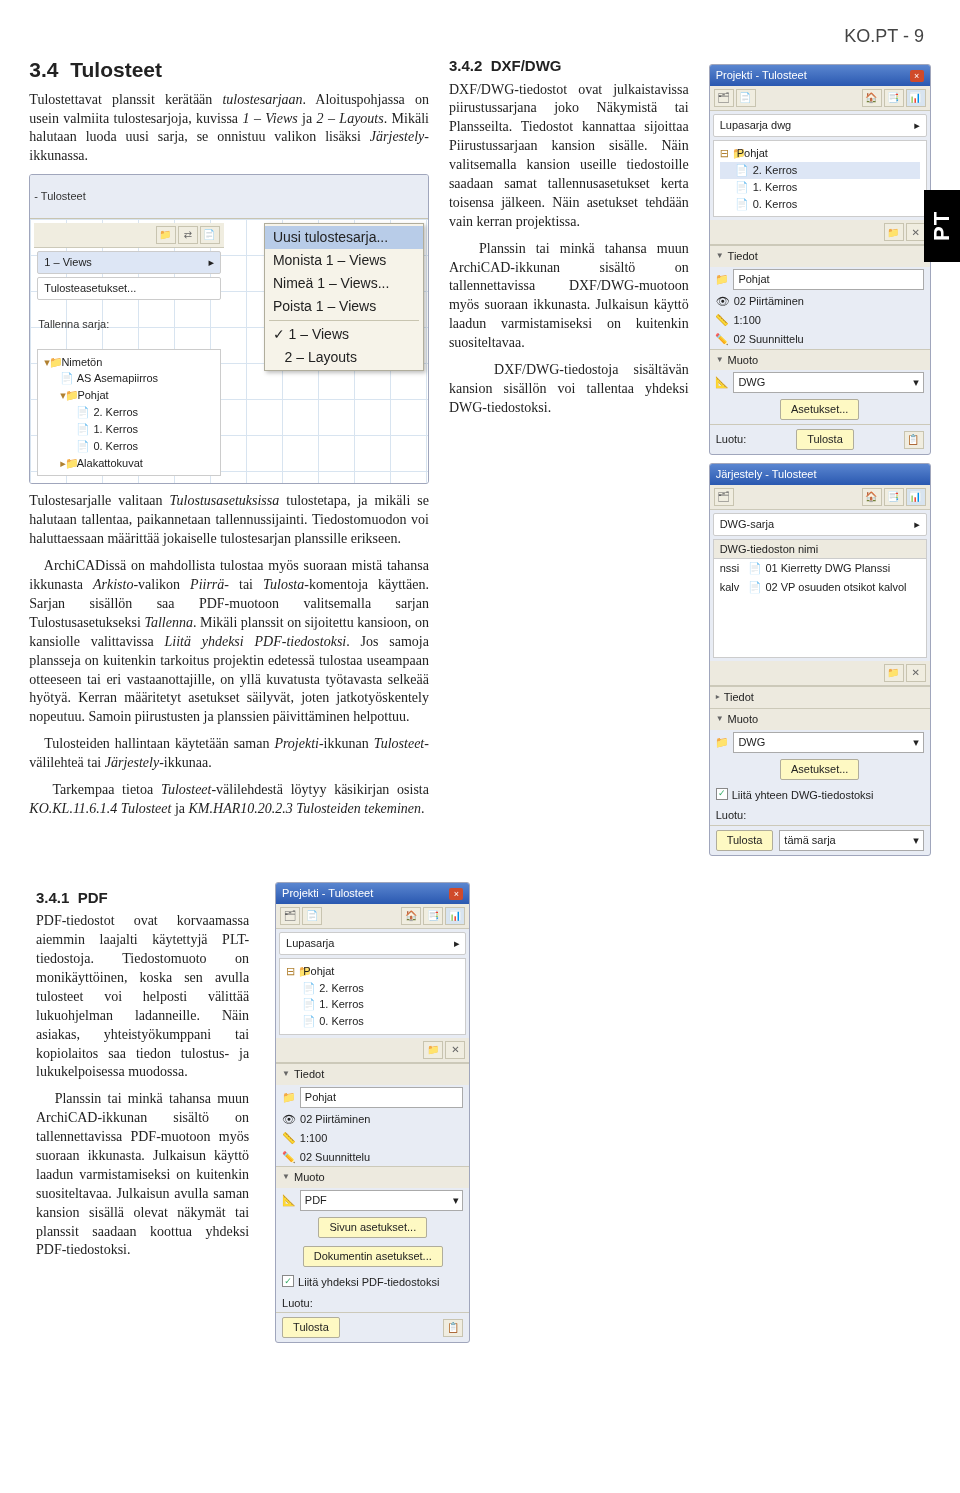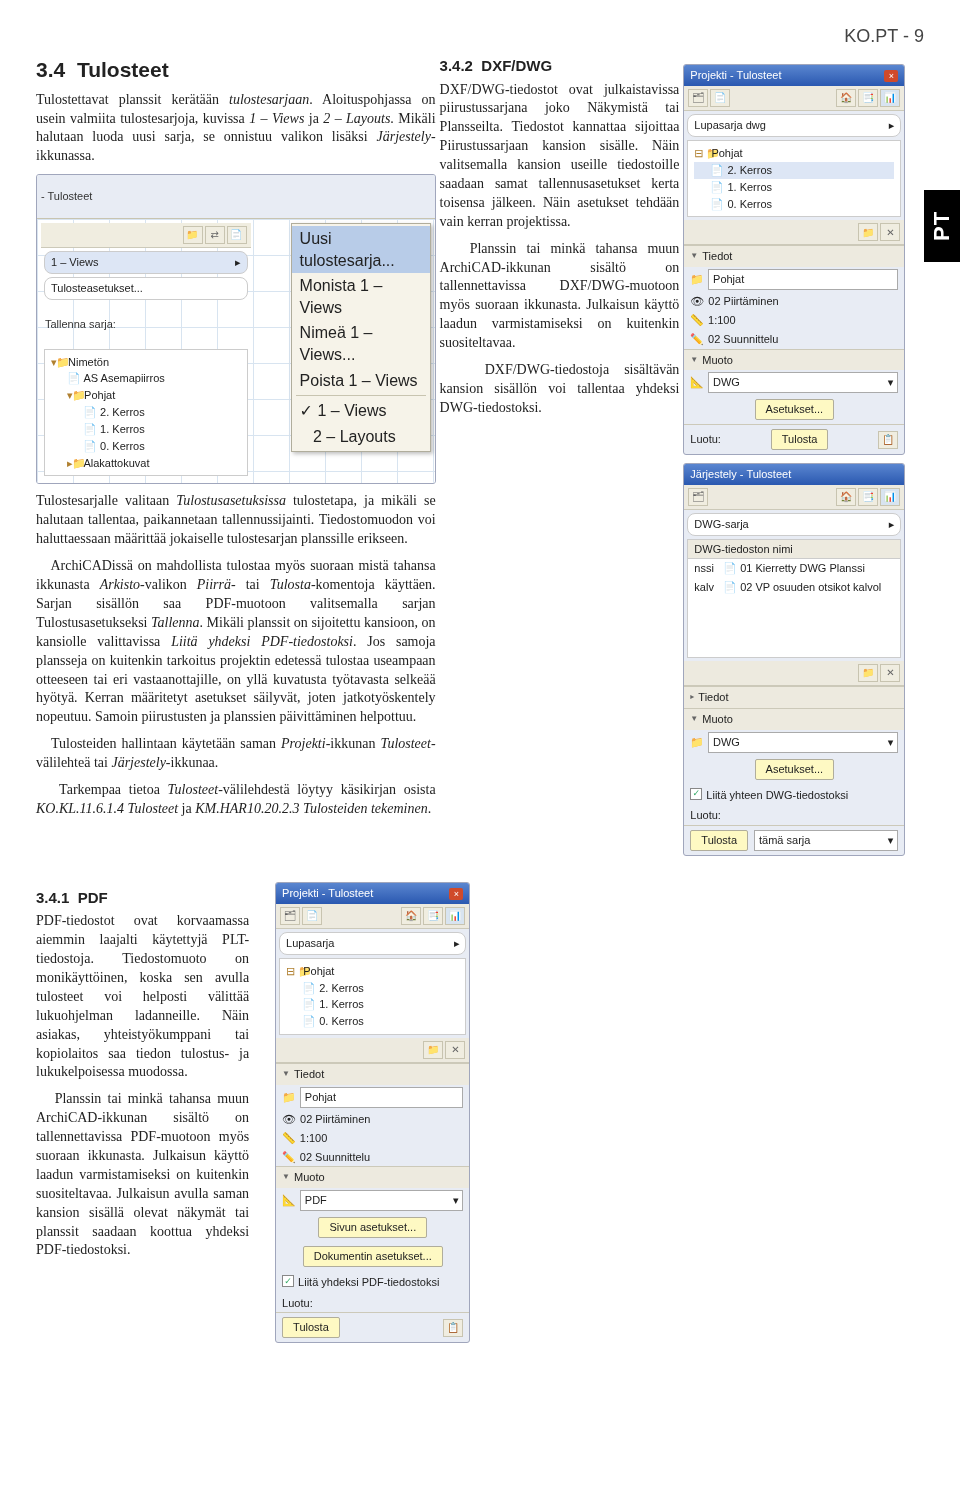--- a/index.html
+++ b/index.html
@@ -19,22 +19,23 @@
   }
   .page-header {
     text-align: right;
     font-size: 18px;
     font-family: Arial, sans-serif;
     color: #444;
     margin-bottom: 8px;
   }
   .cols {
     display: flex;
-    gap: 4px;
+    gap: 20px;
     margin-bottom: 0;
+    justify-content: center;
   }
   .col-left {
     flex: 0 0 45%;
   }
   .col-mid {
     flex: 0 0 27%;
   }
   .col-right {
     flex: 0 0 25%;
   }
@@ -124,21 +125,21 @@
     color: #666;
   }
   .mock-row {
     background: #fff;
     border: 1px solid #ccc;
     margin: 3px;
     padding: 3px 6px;
     display: flex;
     justify-content: space-between;
     align-items: center;
-    border-radius: 8px;
+    border-radius: 2px;
   }
   .mock-label {
     color: #333;
     padding: 14px 4px;
     font-size: 11px;
   }
   .tree {
     background: #fff;
     border: 1px solid #ccc;
     margin: 3px;
@@ -155,25 +156,25 @@
     text-align: center;
     color: #b08030;
   }
   .indent1 { padding-left: 16px; }
   .indent2 { padding-left: 32px; }
   .sel { background: #dde6f5; }
   .context-menu {
     position: relative;
     background: #f6f3e9;
     border: 1px solid #b0ad9c;
-    font-size: 16px;
+    font-size: 14px;
     box-shadow: 2px 2px 4px rgba(0,0,0,.25);
     padding: 2px 0;
     margin-left: 40px;
-    width: 140px;
+    width: 160px;
   }
   .context-menu .mi {
     padding: 2px 8px;
   }
   .context-menu .mi.sel {
     background: #b8cce8;
   }
   .context-menu hr {
     border: none;
     border-top: 1px solid #c8c4b0;

